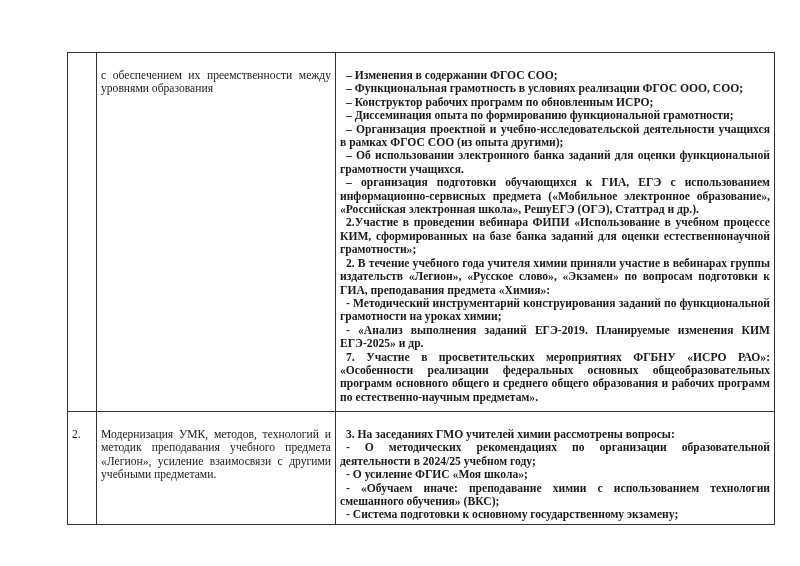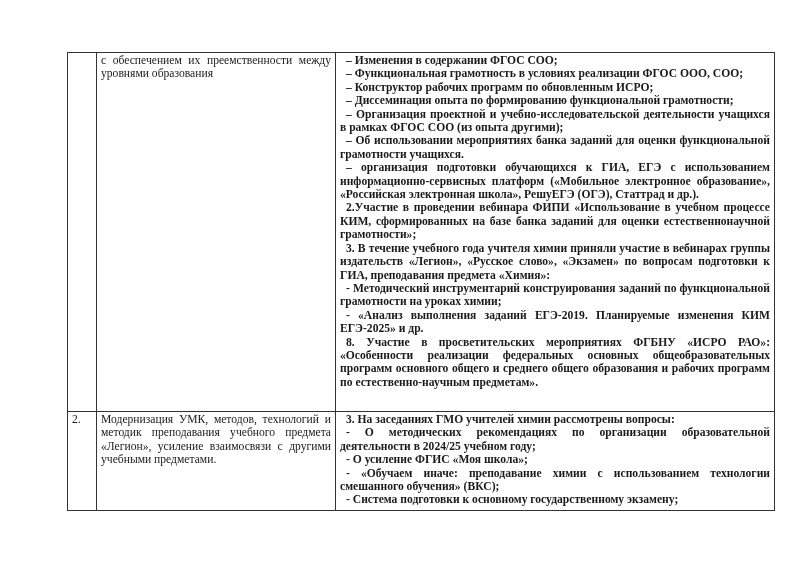--- a/index.html
+++ b/index.html
@@ -1,21 +1,21 @@
 <!DOCTYPE html>
 <html><head>
 <meta charset="utf-8">
 <style>
   html, body { margin: 0; padding: 0; background: #ffffff; }
   body { width: 800px; height: 566px; position: relative; overflow: hidden;
          font-family: "Liberation Serif", "DejaVu Serif", serif; color: #1a1a1a; }
   .page { position: absolute; left: 0; top: 0; width: 800px; height: 566px; background: #fff; }
   table.doc { position: absolute; left: 67px; top: 52px; width: 707px;
               border-collapse: collapse; table-layout: fixed; }
-  table.doc td { border: 1.3px solid #333; vertical-align: top; padding: 1px 4px 2px 4px;
+  table.doc td { border: 1.3px solid #333; vertical-align: top; padding: 16px 4px 2px 4px;
                  font-size: 11.6px; line-height: 13.4px; }
   col.c1 { width: 29px; }
   col.c2 { width: 239px; }
   col.c3 { width: 439px; }
   td.num { padding-left: 4px; }
   td.task { text-align: justify; padding-left: 5px; padding-right: 4px; }
   td.content { text-align: justify; padding-left: 4px; padding-right: 5px; }
   .p { margin: 0; text-indent: 6px; text-align: justify; font-weight: bold; }
 </style>
 </head>
@@ -31,27 +31,27 @@
     <tbody>
       <tr style="height:359px;">
         <td class="num"></td>
         <td class="task">с обеспечением их преемственности между уровнями образования</td>
         <td class="content">
           <p class="p">– Изменения в содержании ФГОС СОО;</p>
           <p class="p">– Функциональная грамотность в условиях реализации ФГОС ООО, СОО;</p>
           <p class="p">– Конструктор рабочих программ по обновленным ИСРО;</p>
           <p class="p">– Диссеминация опыта по формированию функциональной грамотности;</p>
           <p class="p">– Организация проектной и учебно-исследовательской деятельности учащихся в рамках ФГОС СОО (из опыта другими);</p>
-          <p class="p">– Об использовании мероприятиях банка заданий для оценки функциональной грамотности учащихся.</p>
-          <p class="p">– организация подготовки обучающихся к ГИА, ЕГЭ с использованием информационно-сервисных платформ («Мобильное электронное образование», «Российская электронная школа», РешуЕГЭ (ОГЭ), Статтрад и др.).</p>
+          <p class="p">– Об использовании электронного банка заданий для оценки функциональной грамотности учащихся.</p>
+          <p class="p">– организация подготовки обучающихся к ГИА, ЕГЭ с использованием информационно-сервисных предмета («Мобильное электронное образование», «Российская электронная школа», РешуЕГЭ (ОГЭ), Статтрад и др.).</p>
           <p class="p">2.Участие в проведении вебинара ФИПИ  «Использование в учебном процессе КИМ, сформированных на базе банка заданий для оценки естественнонаучной грамотности»;</p>
-          <p class="p">3. В течение учебного года учителя химии приняли участие в  вебинарах группы издательств «Легион», «Русское слово», «Экзамен» по вопросам подготовки к ГИА, преподавания предмета «Химия»:</p>
+          <p class="p">2. В течение учебного года учителя химии приняли участие в  вебинарах группы издательств «Легион», «Русское слово», «Экзамен» по вопросам подготовки к ГИА, преподавания предмета «Химия»:</p>
           <p class="p">- Методический инструментарий конструирования заданий по функциональной грамотности на уроках химии;</p>
           <p class="p">- «Анализ выполнения заданий ЕГЭ-2019. Планируемые изменения КИМ ЕГЭ-2025» и др.</p>
-          <p class="p">8. Участие в просветительских мероприятиях ФГБНУ «ИСРО РАО»: «Особенности реализации федеральных основных общеобразовательных программ основного общего и среднего общего образования и рабочих программ по естественно-научным предметам».</p>
+          <p class="p">7. Участие в просветительских мероприятиях ФГБНУ «ИСРО РАО»: «Особенности реализации федеральных основных общеобразовательных программ основного общего и среднего общего образования и рабочих программ по естественно-научным предметам».</p>
         </td>
       </tr>
       <tr style="height:99px;">
         <td class="num">2.</td>
         <td class="task">Модернизация УМК, методов, технологий и методик преподавания учебного предмета «Легион», усиление взаимосвязи с другими учебными предметами.</td>
         <td class="content">
           <p class="p">3. На заседаниях ГМО учителей химии рассмотрены вопросы:</p>
           <p class="p">- О методических рекомендациях по организации образовательной деятельности в 2024/25 учебном году;</p>
           <p class="p">- О усиление ФГИС «Моя школа»;</p>
           <p class="p">- «Обучаем иначе: преподавание химии с использованием технологии смешанного обучения» (ВКС);</p>

